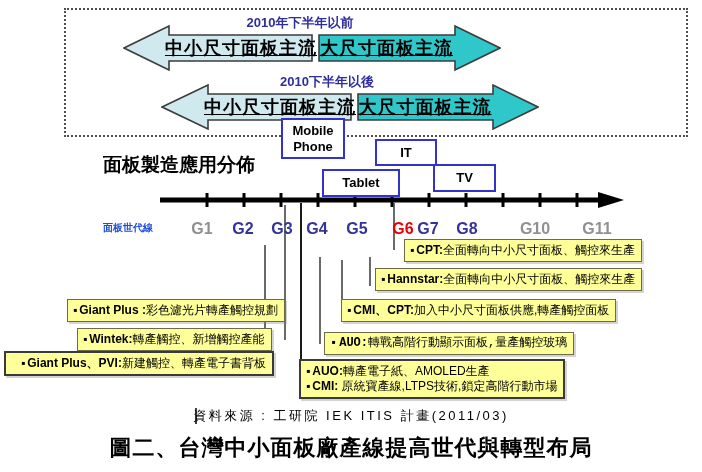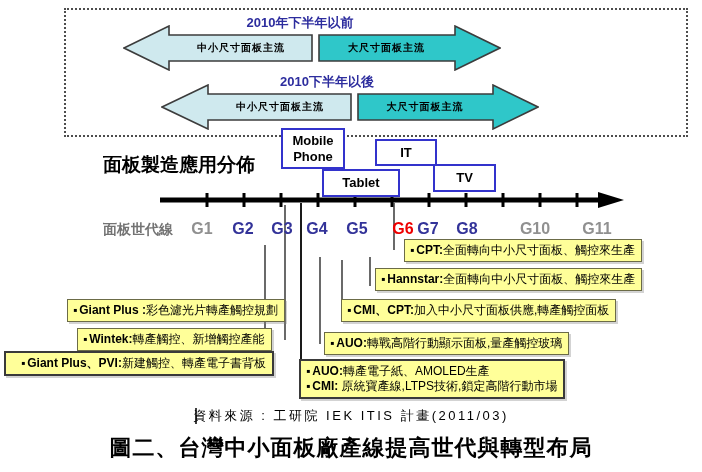--- a/index.html
+++ b/index.html
@@ -7,27 +7,27 @@
     position:relative;width:702px;height:472px;background:#ffffff;overflow:hidden;
     font-family:"Liberation Sans","DejaVu Sans",sans-serif;color:#000;
   }
   .abs{position:absolute;}
   
   .dashed-box{left:64px;top:8px;width:620px;height:125px;border:2px dotted #4d4d4d;background:#fff;}
   .phase-label{color:#2d2d9e;font-weight:bold;font-size:13px;text-align:center;white-space:nowrap;}
   .arrow-wrap{position:absolute;}
   .arrow-wrap svg{display:block;}
   .arrow-text{position:absolute;display:flex;align-items:center;justify-content:center;
-    font-weight:bold;font-size:10px;white-space:nowrap;letter-spacing:1px;}
+    font-weight:bold;font-size:18px;white-space:nowrap;letter-spacing:1px;text-decoration:underline;}
   
   .app-box{border:2px solid #3333cc;background:#fff;display:flex;align-items:center;justify-content:center;
     font-weight:bold;font-size:13px;text-align:center;line-height:16px;}
   .section-title{font-weight:bold;font-size:19px;white-space:nowrap;}
   
-  .gen-title{color:#737373;font-weight:bold;font-size:14px;white-space:nowrap;font-family:Liberation Serif, serif;}
+  .gen-title{color:#1d4ed8;font-weight:bold;font-size:10px;white-space:nowrap;font-family:Liberation Serif, serif;}
   .gen-label{font-weight:bold;font-size:16px;text-align:center;width:40px;white-space:nowrap;}
   .g-blue{color:#333399;}
   .g-gray{color:#909090;}
   .g-red{color:#ee0000;}
   
   .callout{background:#ffff99;border:1.5px solid #6b6b47;box-shadow:2px 2px 0 rgba(130,130,130,.35);
     font-size:12px;padding:3px 6px 3px 5px;white-space:nowrap;line-height:15px;}
   .callout b{font-weight:bold;}
   .callout-thick{border:2px solid #3a3a3a;}
   .bullet{font-weight:bold;margin-right:2px;}
@@ -107,21 +107,21 @@
 
   <div class="arrow-wrap" style="left:357px;top:84px;">
     <svg width="182" height="46" viewBox="0 0 182 46">
       <polygon points="1,10 136,10 136,1 181,23 136,45 136,36 1,36" fill="#2fc7c9" stroke="#3c3c3c" stroke-width="1.6"></polygon>
     </svg>
     <div class="arrow-text" style="left:0;top:10px;width:136px;height:26px;">大尺寸面板主流</div>
   </div>
 
   <div class="abs section-title" style="left:103px;top:152px;">面板製造應用分佈</div>
 
-  <div class="abs app-box" style="left:281px;top:128px;width:60px;height:37px;">
+  <div class="abs app-box" style="left:281px;top:118px;width:60px;height:37px;">
     <span>Mobile Phone</span>
   </div>
   <div class="abs app-box" style="left:375px;top:139px;width:58px;height:23px;justify-content:center;">
     <span>IT</span>
   </div>
   <div class="abs app-box" style="left:322px;top:169px;width:74px;height:24px;">
     <span>Tablet</span>
   </div>
   <div class="abs app-box" style="left:433px;top:164px;width:59px;height:24px;">
     <span>TV</span>
@@ -141,21 +141,21 @@
 
   <div class="abs callout" style="left:404px;top:239px;">
     <span class="bullet">▪</span><b>CPT:</b><span>全面轉向中小尺寸面板、觸控來生產</span>
   </div>
   <div class="abs callout" style="left:341px;top:299px;">
     <span class="bullet">▪</span><b>CMI、CPT:</b><span>加入中小尺寸面板供應,轉產觸控面板</span>
   </div>
   <div class="abs callout" style="left:375px;top:268px;">
     <span class="bullet">▪</span><b>Hannstar:</b><span>全面轉向中小尺寸面板、觸控來生產</span>
   </div>
-  <div class="abs callout" style="left:324px;top:332px;">
+  <div class="abs callout" style="left:324px;top:332px;font-family:Liberation Mono, monospace;">
     <span class="bullet">▪</span><b>AUO:</b><span>轉戰高階行動顯示面板,量產觸控玻璃</span>
   </div>
 
   <div class="abs callout" style="left:67px;top:299px;">
     <span class="bullet">▪</span><b>Giant Plus :</b><span>彩色濾光片轉產觸控規劃</span>
   </div>
   <div class="abs callout" style="left:77px;top:328px;">
     <span class="bullet">▪</span><b>Wintek:</b><span>轉產觸控、新增觸控產能</span>
   </div>
   <div class="abs callout callout-thick" style="left:4px;top:351px;padding-left:15px;">

